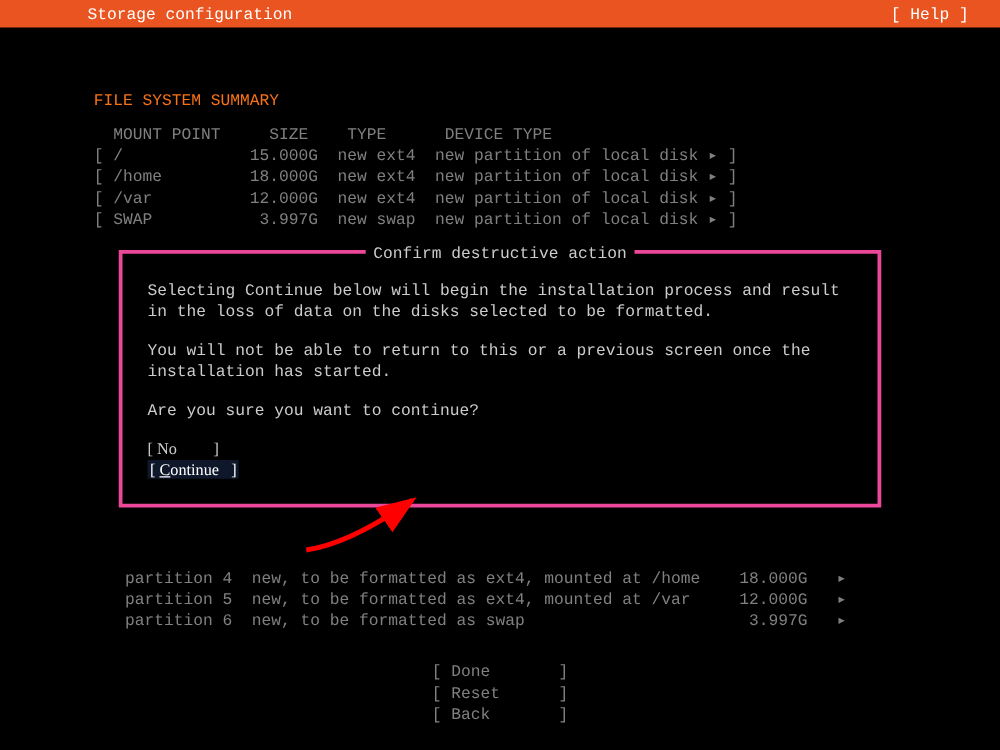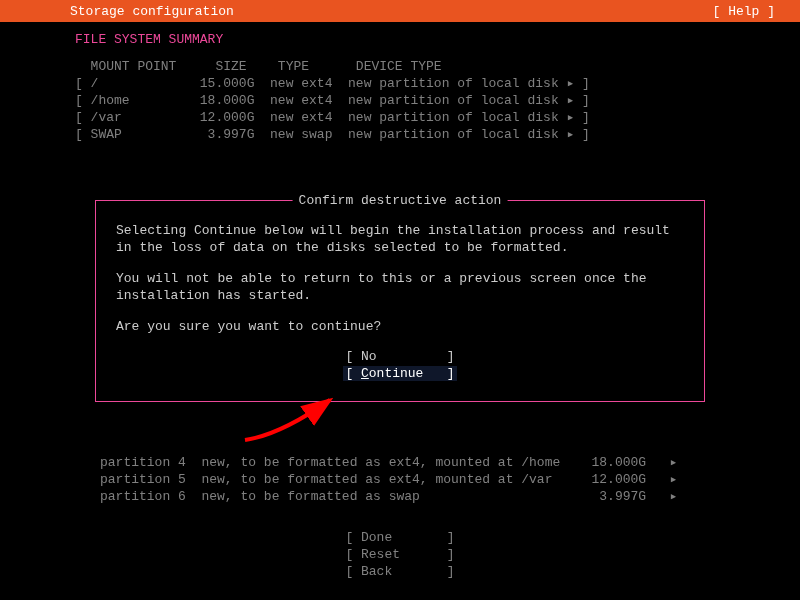--- a/index.html
+++ b/index.html
@@ -30,38 +30,39 @@
     .header-title {
       padding-left: 60px;
     }
     .header-help {
       padding-right: 15px;
     }
     .content {
       padding: 10px 0 0 75px;
     }
     .section-title {
-      color: #ec4899;
+      color: #f97316;
       margin-bottom: 12px;
+      margin-top: 41px;
     }
     .table-header {
       color: #808080;
       white-space: pre;
       line-height: 1.3;
     }
     .table-row {
       white-space: pre;
       line-height: 1.3;
     }
     .dialog {
       position: absolute;
       left: 95px;
       top: 200px;
       width: 610px;
-      border: 1px solid #ec4899;
+      border: 3px solid #ec4899;
       padding: 0;
     }
     .dialog-title-wrap {
       position: relative;
       height: 0;
     }
     .dialog-title {
       position: absolute;
       top: -8px;
       left: 50%;
@@ -72,22 +73,23 @@
     }
     .dialog-body {
       padding: 22px 20px 18px 20px;
       color: #ccc;
     }
     .dialog-para {
       margin-bottom: 14px;
       line-height: 1.3;
     }
     .dialog-buttons {
-      text-align: center;
+      text-align: left;
       margin-top: 8px;
+      font-family: Liberation Serif, serif;
     }
     .btn-row {
       line-height: 1.3;
       white-space: pre;
     }
     .btn-no {
       color: #ccc;
     }
     .btn-continue {
       background: #0f172a;

